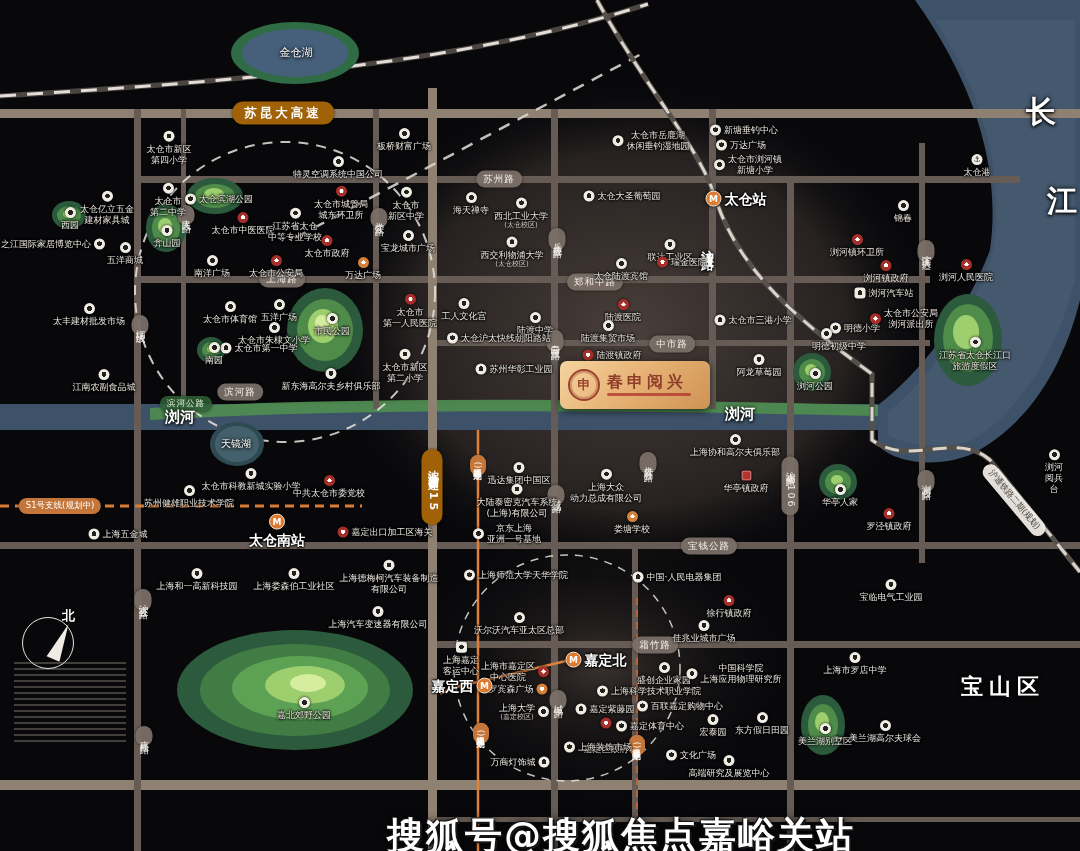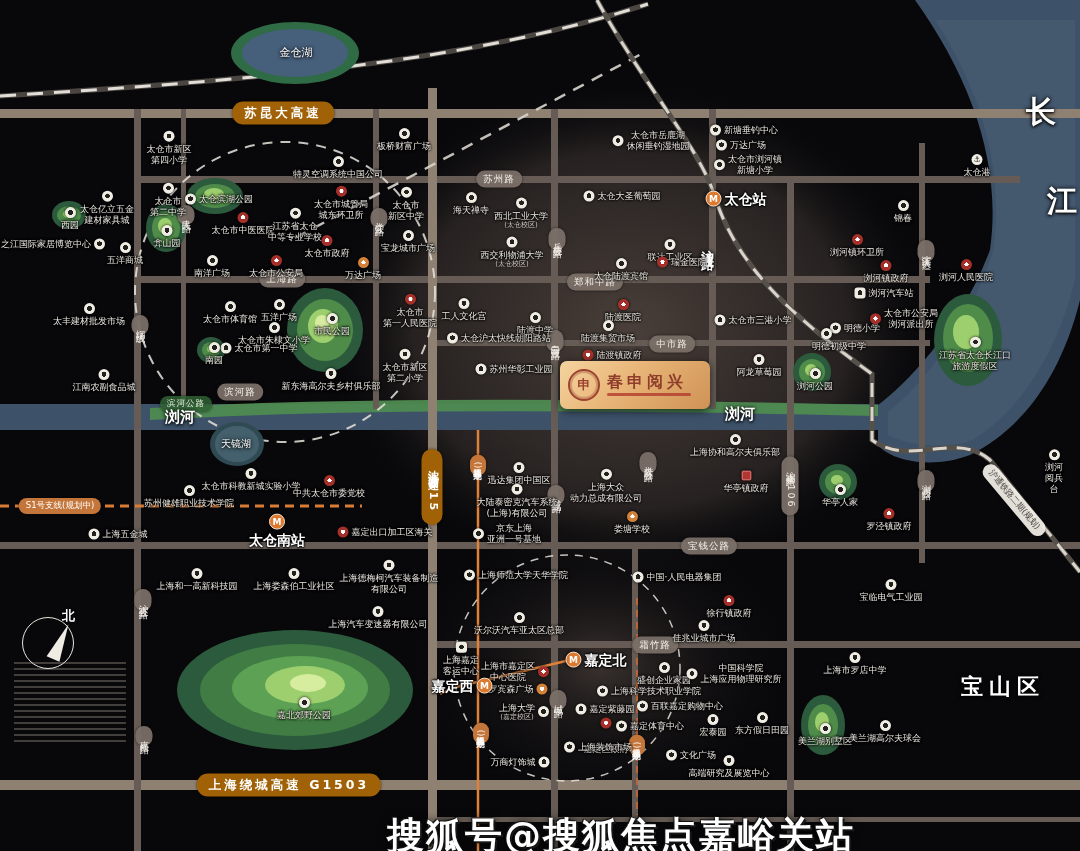--- a/index.html
+++ b/index.html
@@ -196,21 +196,20 @@
       <g>
           <ellipse cx="823" cy="725" rx="22" ry="30" fill="#2c5a3c"></ellipse>
           <ellipse cx="823" cy="725" rx="15" ry="21" fill="#4f8c4a"></ellipse>
           <ellipse cx="822" cy="722" rx="7" ry="10" fill="#9ecf6e"></ellipse>
         </g>
     </g>
   </svg>
 
   <div id="labels">
       <div class="cap hw" style="left: 283px; top: 113px;">苏昆大高速</div>
-      <div class="cap hw" style="left: 289px; top: 785px;">上海绕城高速 G1503</div>
       <div class="cap v hw" style="left: 432px; top: 487px;">沈海高速 G15</div>
       <div class="cap st" style="left: 499px; top: 179px;">苏州路</div>
       <div class="cap st" style="left: 282px; top: 279px;">上海路</div>
       <div class="cap st" style="left: 595px; top: 282px;">郑和中路</div>
       <div class="cap st" style="left: 672px; top: 344px;">中市路</div>
       <div class="cap st" style="left: 709px; top: 546px;">宝钱公路</div>
       <div class="cap st" style="left: 655px; top: 645px;">霜竹路</div>
       <div class="cap st" style="left: 240px; top: 392px;">滨河路</div>
       <div class="cap grn" style="left: 186px; top: 404px;">滨河公路</div>
       <div class="cap v st" style="left: 140px; top: 325px;">烟沪线</div>

